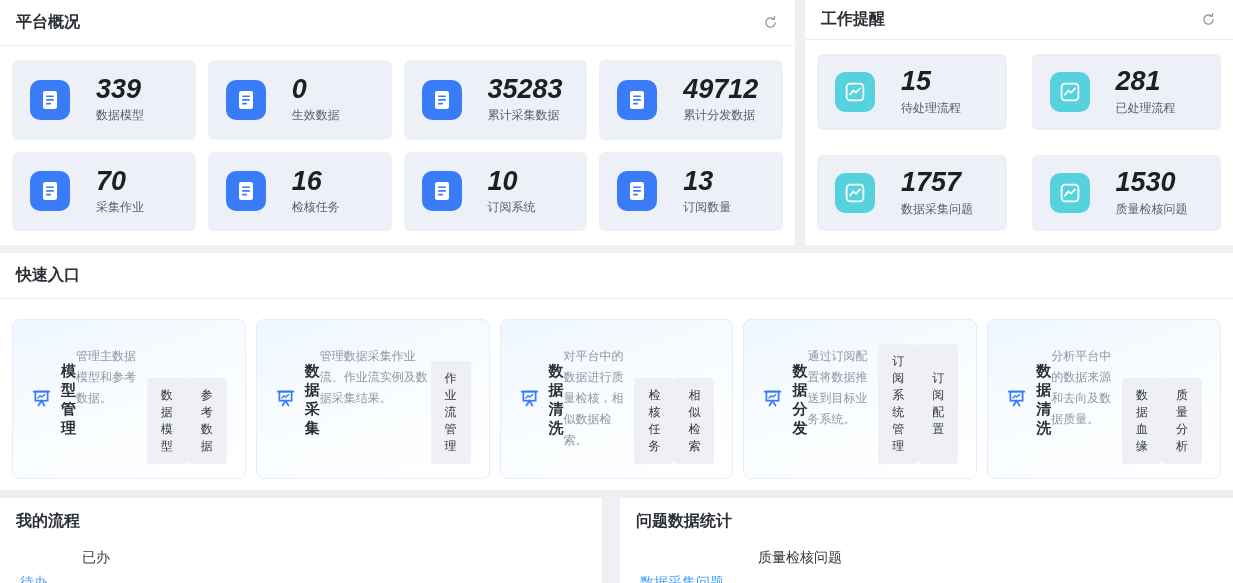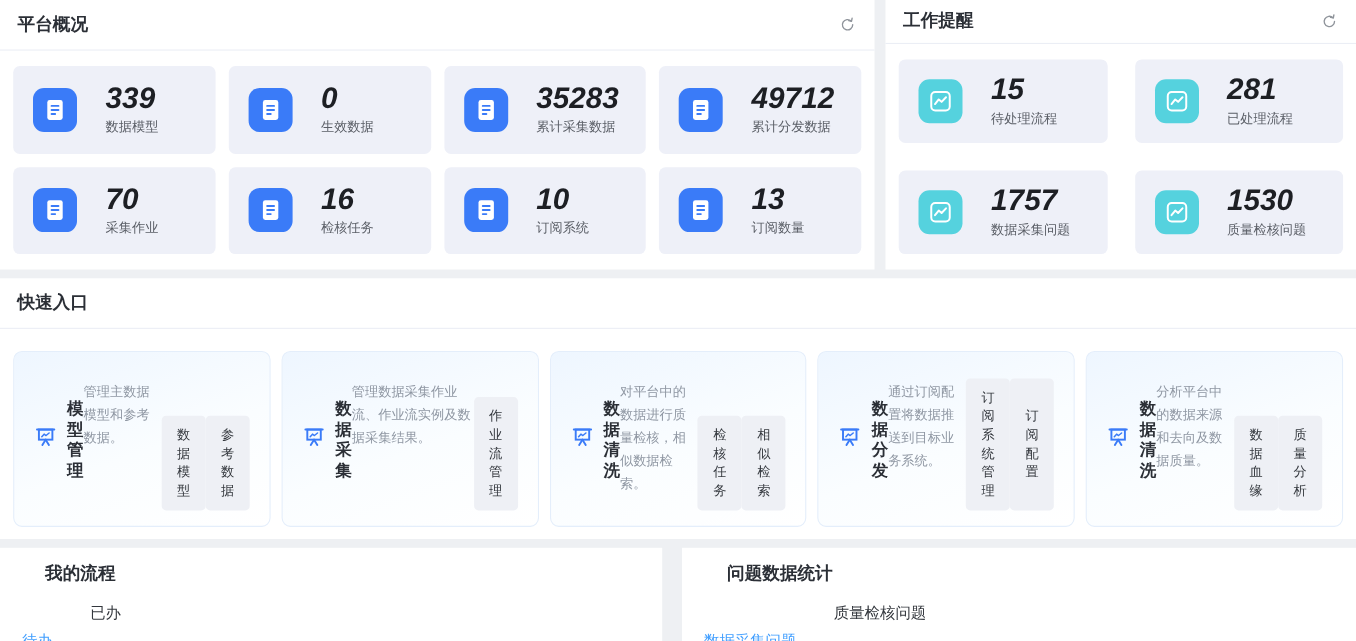--- a/index.html
+++ b/index.html
@@ -59,21 +59,21 @@
   .quick-btn {
     border:none; background:#eef0f5; border-radius:4px; cursor:pointer;
     font-family:inherit; font-size:12px; color:#33373d; padding:9px 14px;
   }
 
   
   .bottom-row { display:flex; gap:18px; flex:1; min-height:0; }
   .bottom-panel { background:#fff; display:flex; flex-direction:column; overflow:hidden; }
   .bp-left  { width:602px; }
   .bp-right { flex:1; }
-  .bottom-title { font-size:16px; font-weight:700; color:#2b2f36; padding:13px 16px 9px;margin-left:25px; }
+  .bottom-title { font-size:16px; font-weight:700; color:#2b2f36; padding:13px 16px 9px; }
   .tabs { display:flex; gap:30px; padding:0 18px; border-bottom:1px solid #e4e7ed; }
   .tab { font-size:14px; color:#33373d; padding:8px 2px 10px; cursor:pointer; border-bottom:2px solid transparent; }
   .tab.active { color:#409eff; border-bottom-color:#409eff;margin-top:25px; }
   .table-strip { height:10px; background:#e8f1fb; margin-left:88px; }
 </style>
 </head>
 <body>
 
 <svg width="0" height="0" style="position:absolute">
   <defs>

